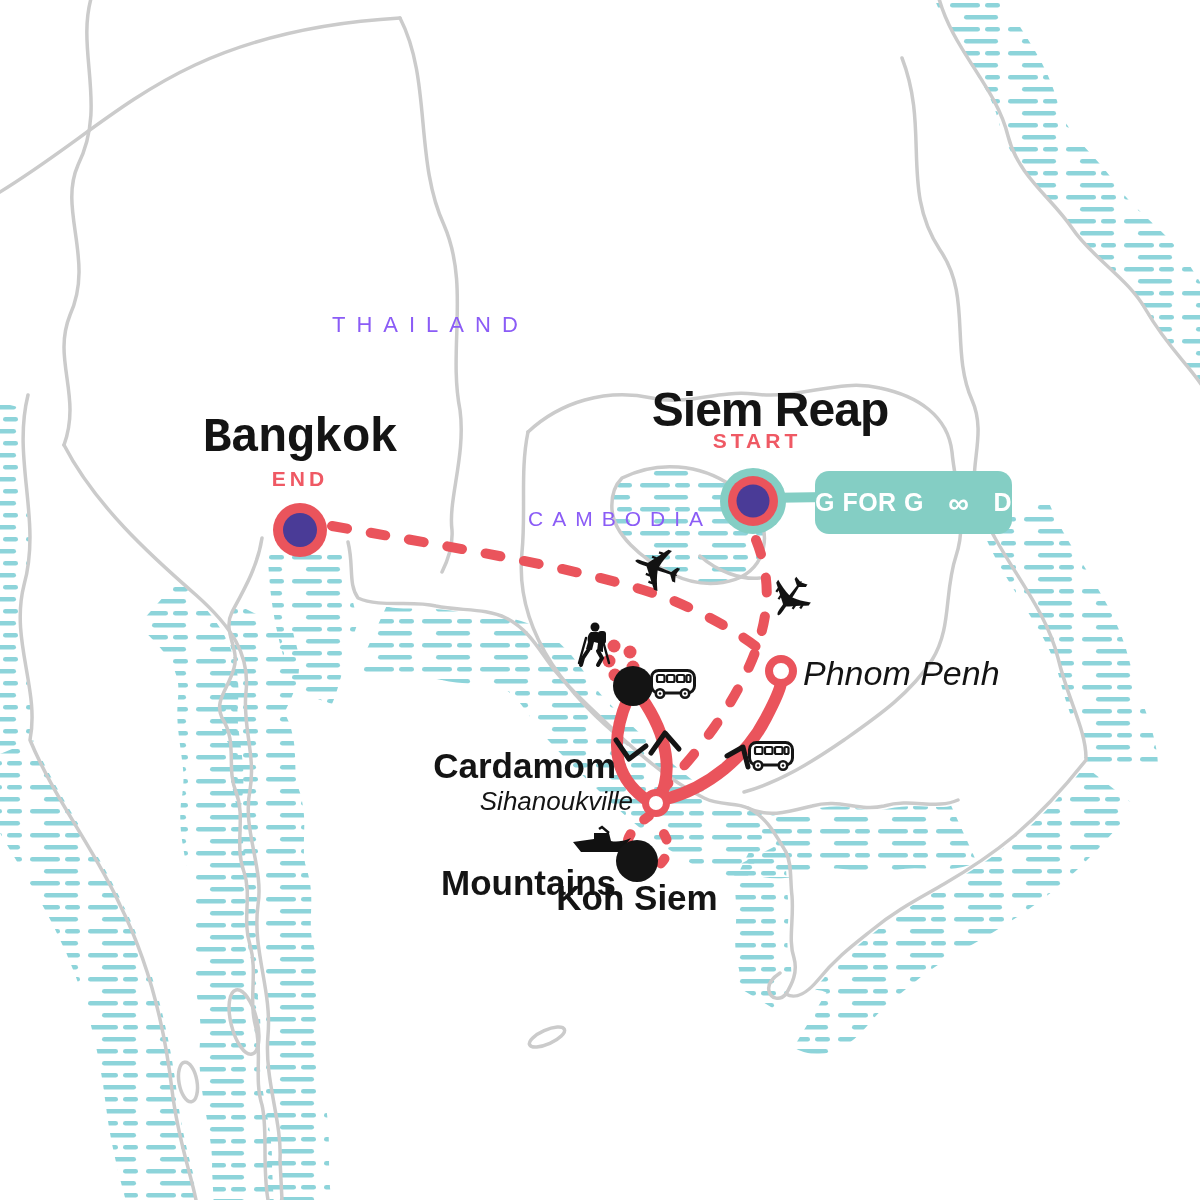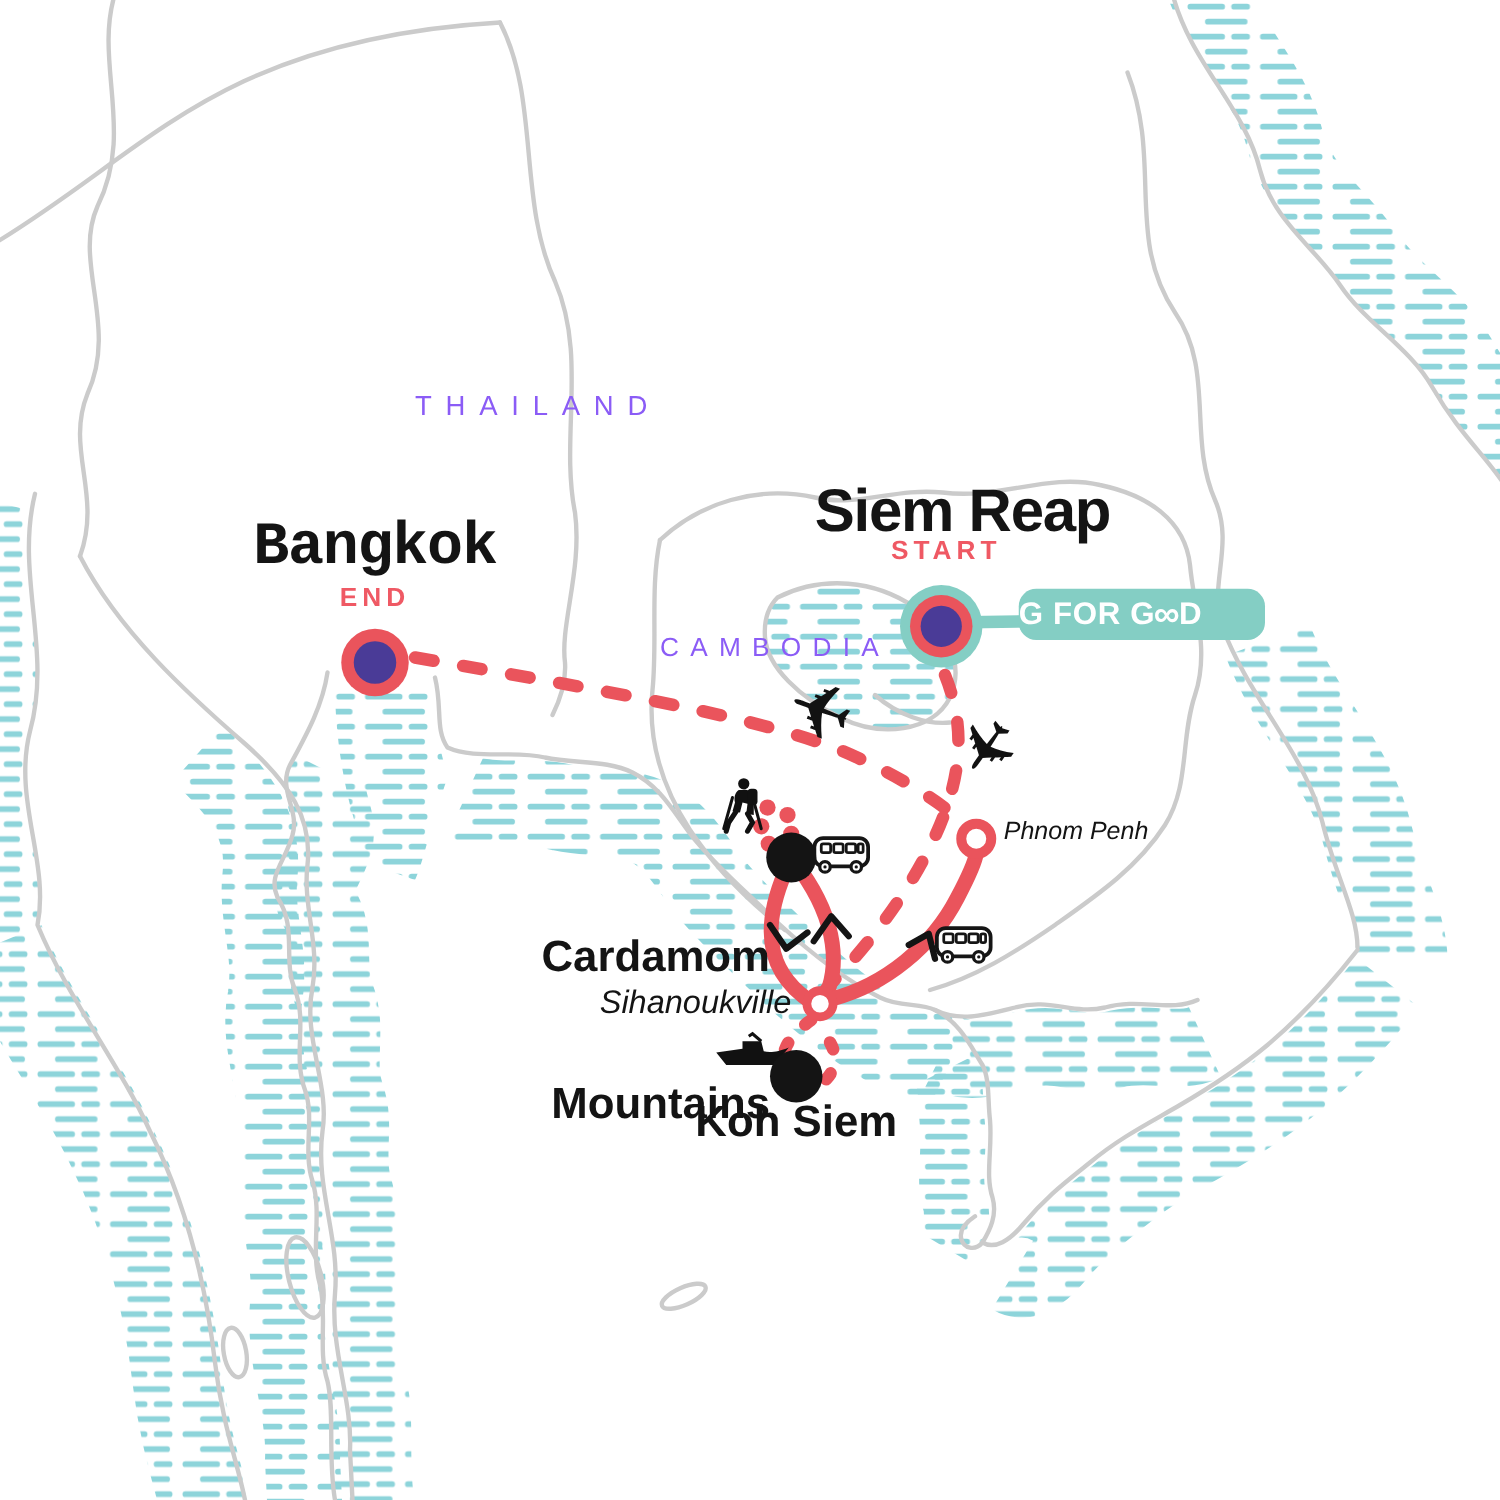--- a/index.html
+++ b/index.html
@@ -5,27 +5,27 @@
   html,body{margin:0;padding:0;}
   body{
     width:1200px;height:1200px;position:relative;background:#ffffff;overflow:hidden;
     font-family:"Liberation Sans",sans-serif;
   }
   #scene{position:absolute;left:0;top:0;}
   .lbl{position:absolute;color:#121212;white-space:pre;}
   .city{font-weight:bold;font-size:48px;letter-spacing:-1px;color:#141414;}
   .tag{font-weight:bold;font-size:21px;letter-spacing:4px;color:#EF5964;}
   .minor{font-weight:bold;font-size:35px;line-height:39px;color:#141414;}
-  .ital{font-style:italic;font-weight:400;font-size:20px;color:#141414;}
+  .ital{font-style:italic;font-weight:400;font-size:34px;color:#141414;}
   .region{font-size:22px;letter-spacing:11px;color:#8b5cf6;font-weight:400;}
   .center{text-align:center;}
   .right{text-align:right;}
   #gbadge{
-    position:absolute;left:815px;top:471px;width:197px;height:41px;border-radius:14px;
-    background:#84CEC4;display:flex;align-items:center;justify-content:flex-start;
+    position:absolute;left:815px;top:471px;width:197px;height:63px;border-radius:14px;
+    background:#84CEC4;display:flex;align-items:center;justify-content:space-between;
     color:#ffffff;font-weight:bold;font-size:25px;letter-spacing:.5px;
   }
   #gbadge .inf{font-size:29px;line-height:0;margin:0 -1px;font-weight:bold;}
 </style>
 </head>
 <body>
 
 <svg id="scene" width="1200" height="1200" viewBox="0 0 1200 1200">
   <defs>
     <pattern id="hatch" width="58" height="24" patternUnits="userSpaceOnUse">

